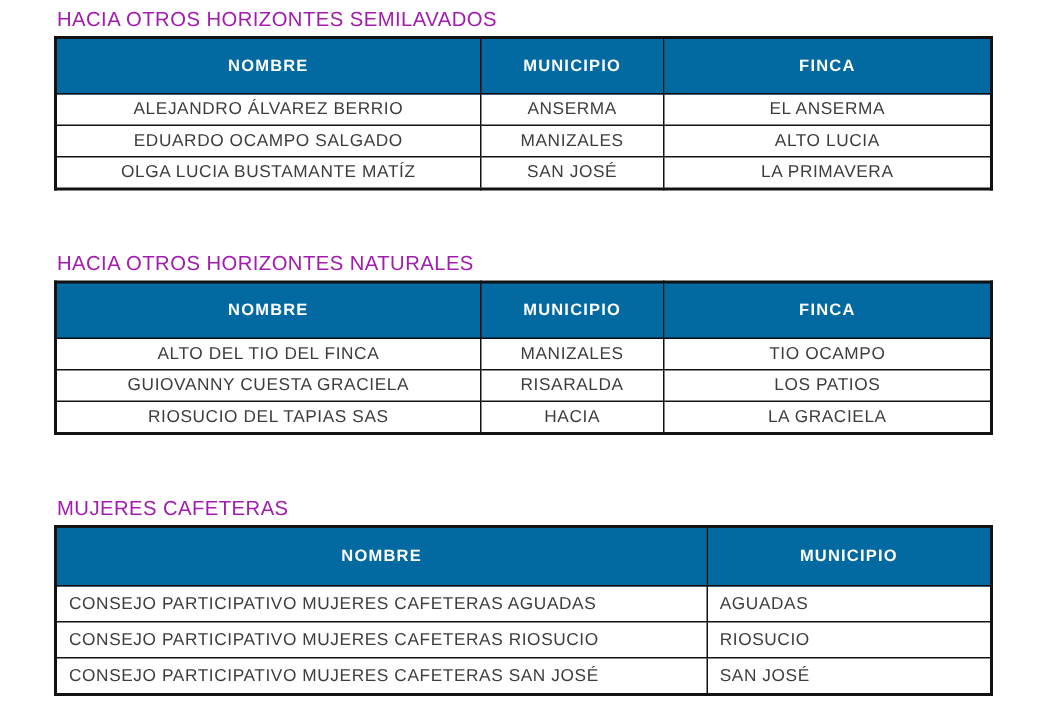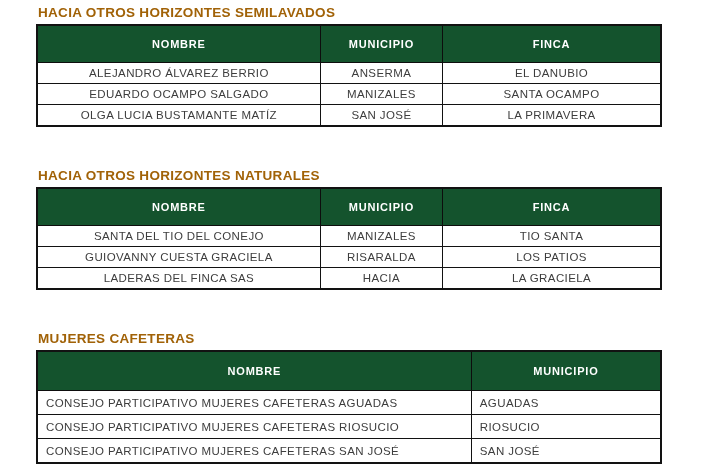--- a/index.html
+++ b/index.html
@@ -5,30 +5,30 @@
   html, body { margin: 0; padding: 0; background: #ffffff; }
   body {
     width: 708px; height: 476px; overflow: hidden; box-sizing: border-box;
     padding: 6px 46px 0 36px;
     font-family: "Liberation Sans", sans-serif;
   }
   .tbl-section { margin: 0; }
   .tbl-section + .tbl-section { margin-top: 42px; }
   .tbl-title {
     margin: 0 0 4px 2px;
-    font-size: 13.5px; font-weight: 700; letter-spacing: 0.3px;
-    color: #a16207; line-height: 14px;
+    font-size: 13.5px; font-weight: 400; letter-spacing: 0.3px;
+    color: #a21caf; line-height: 14px;
     white-space: nowrap;
   }
   table.data-table {
     width: 100%; border-collapse: collapse; table-layout: fixed;
     border: 2px solid #121212;
   }
   table.data-table th {
-    background: #14532d; color: #ffffff;
+    background: #0369a1; color: #ffffff;
     font-size: 11px; font-weight: 700; letter-spacing: 0.8px;
     height: 36px; padding: 0 4px; text-align: center;
     border: 1px solid #0d0d0d;
   }
   table.data-table td {
     border: 1px solid #121212;
     font-size: 11.5px; color: #3d3d3d; letter-spacing: 0.4px;
     height: 20px; padding: 0 6px;
     white-space: nowrap; overflow: hidden;
   }
@@ -53,26 +53,26 @@
           <tr>
             <th>NOMBRE</th>
             <th>MUNICIPIO</th>
             <th>FINCA</th>
           </tr>
         </thead>
         <tbody>
           <tr>
             <td>ALEJANDRO ÁLVAREZ BERRIO</td>
             <td>ANSERMA</td>
-            <td>EL DANUBIO</td>
+            <td>EL ANSERMA</td>
           </tr>
           <tr>
             <td>EDUARDO OCAMPO SALGADO</td>
             <td>MANIZALES</td>
-            <td>SANTA OCAMPO</td>
+            <td>ALTO LUCIA</td>
           </tr>
           <tr>
             <td>OLGA LUCIA BUSTAMANTE MATÍZ</td>
             <td>SAN JOSÉ</td>
             <td>LA PRIMAVERA</td>
           </tr>
         </tbody>
       </table>
     </section>
     <section class="tbl-section">
@@ -85,31 +85,31 @@
         </colgroup>
         <thead>
           <tr>
             <th>NOMBRE</th>
             <th>MUNICIPIO</th>
             <th>FINCA</th>
           </tr>
         </thead>
         <tbody>
           <tr>
-            <td>SANTA DEL TIO DEL CONEJO</td>
+            <td>ALTO DEL TIO DEL FINCA</td>
             <td>MANIZALES</td>
-            <td>TIO SANTA</td>
+            <td>TIO OCAMPO</td>
           </tr>
           <tr>
             <td>GUIOVANNY CUESTA GRACIELA</td>
             <td>RISARALDA</td>
             <td>LOS PATIOS</td>
           </tr>
           <tr>
-            <td>LADERAS DEL FINCA SAS</td>
+            <td>RIOSUCIO DEL TAPIAS SAS</td>
             <td>HACIA</td>
             <td>LA GRACIELA</td>
           </tr>
         </tbody>
       </table>
     </section>
     <section class="tbl-section">
       <h2 class="tbl-title">MUJERES CAFETERAS</h2>
       <table class="data-table align-left wide-rows">
         <colgroup>

